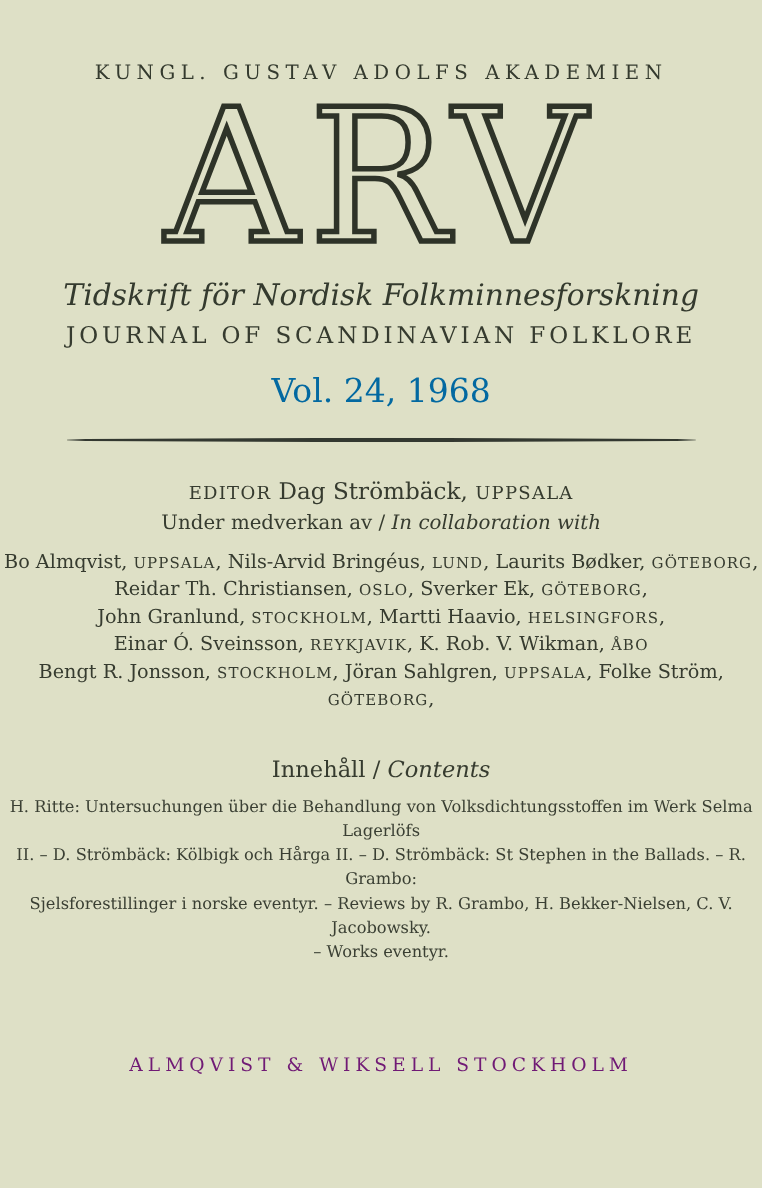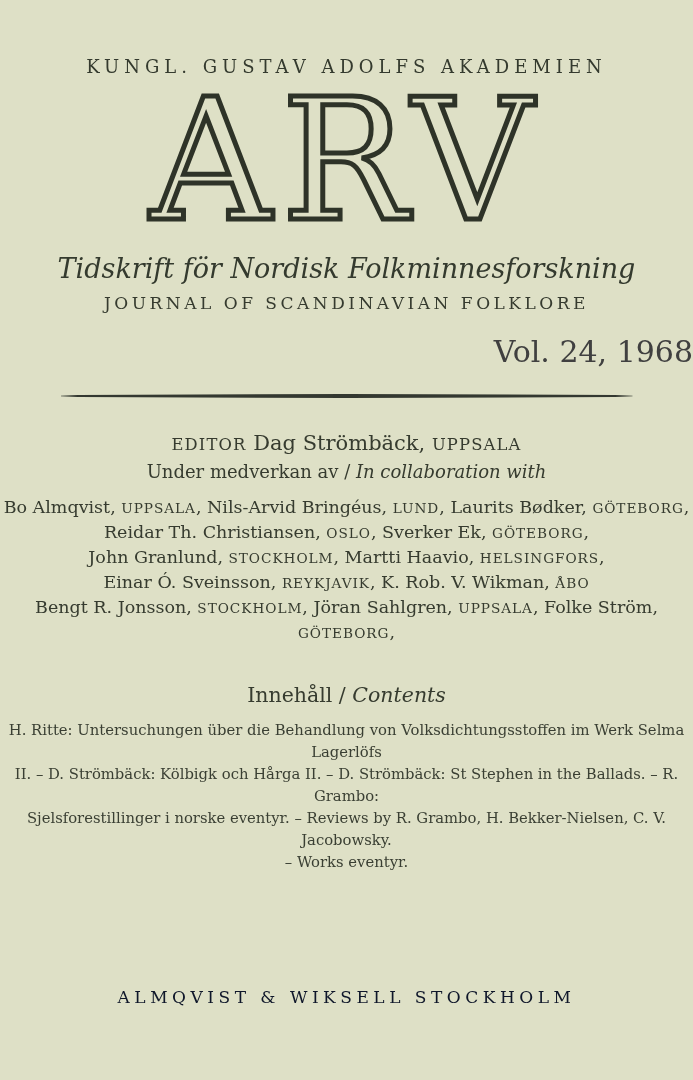--- a/index.html
+++ b/index.html
@@ -37,28 +37,27 @@
     font-weight: normal;
   }
   .subtitle-sv {
     margin-top: 20px;
     font-size: 27px;
     font-style: italic;
     color: #343a2e;
   }
   .subtitle-en {
     margin-top: 9px;
-    font-size: 17px;
+    font-size: 21px;
     letter-spacing: 3.5px;
   }
   .volume {
     margin-top: 21px;
     font-size: 30px;
-    color: #404040;
-    text-align: right;
+    color: #0369a1;
   }
   .rule {
     margin: 25px auto 0 auto;
     width: 572px;
     height: 4px;
     background: #333830;
     clip-path: polygon(0 45%, 3% 25%, 50% 0, 97% 25%, 100% 45%, 100% 55%, 97% 75%, 50% 100%, 3% 75%, 0 55%);
   }
   .editor {
     margin-top: 33px;
@@ -84,24 +83,24 @@
     margin-top: 38px;
     font-size: 20.5px;
   }
   .contents {
     margin-top: 12px;
     font-size: 14.8px;
     line-height: 22px;
     color: #3a3f33;
   }
   .publisher {
-    margin-top: 114px;
+    margin-top: 82px;
     font-size: 17px;
     letter-spacing: 4.5px;
-    color: #0f172a;
+    color: #701a75;
     text-align: center;
   }
   .line { display: block; }
 </style>
 </head>
 <body>
 
 <div class="cover">
 
   <div class="academy">KUNGL. GUSTAV ADOLFS AKADEMIEN</div>

